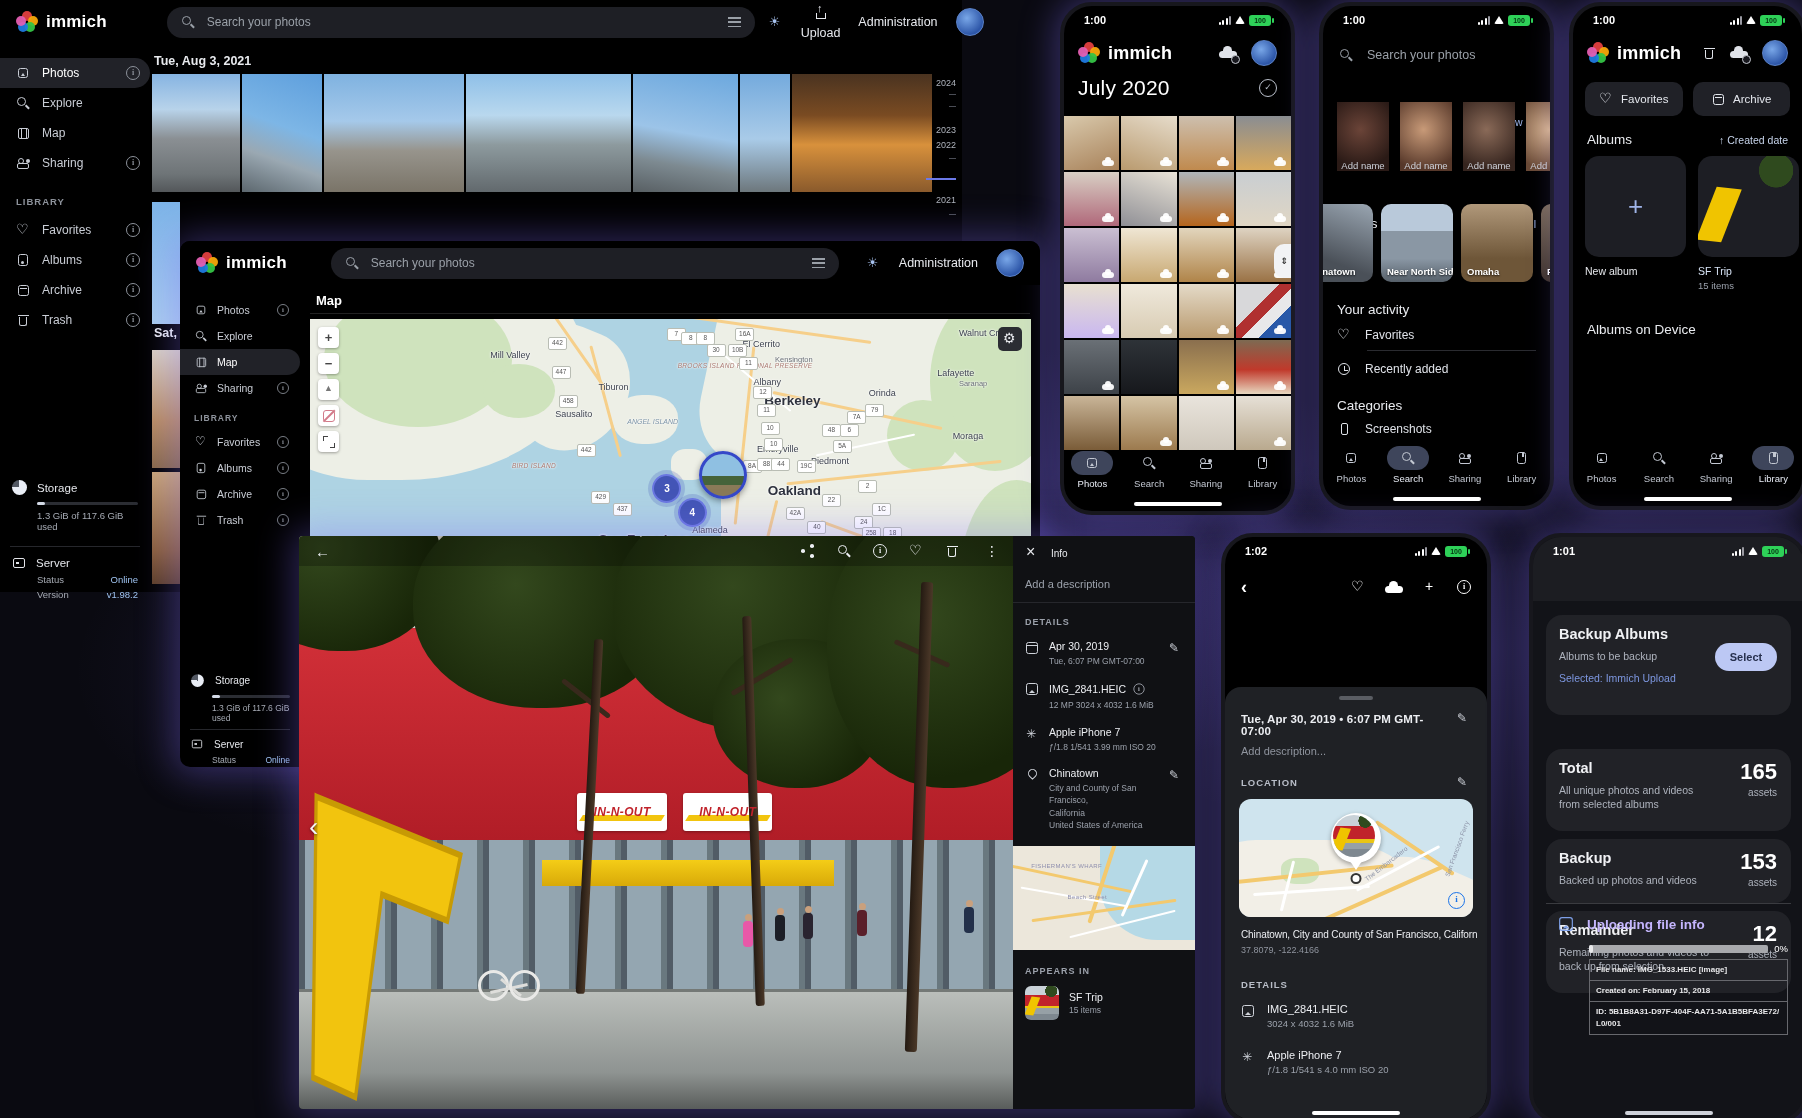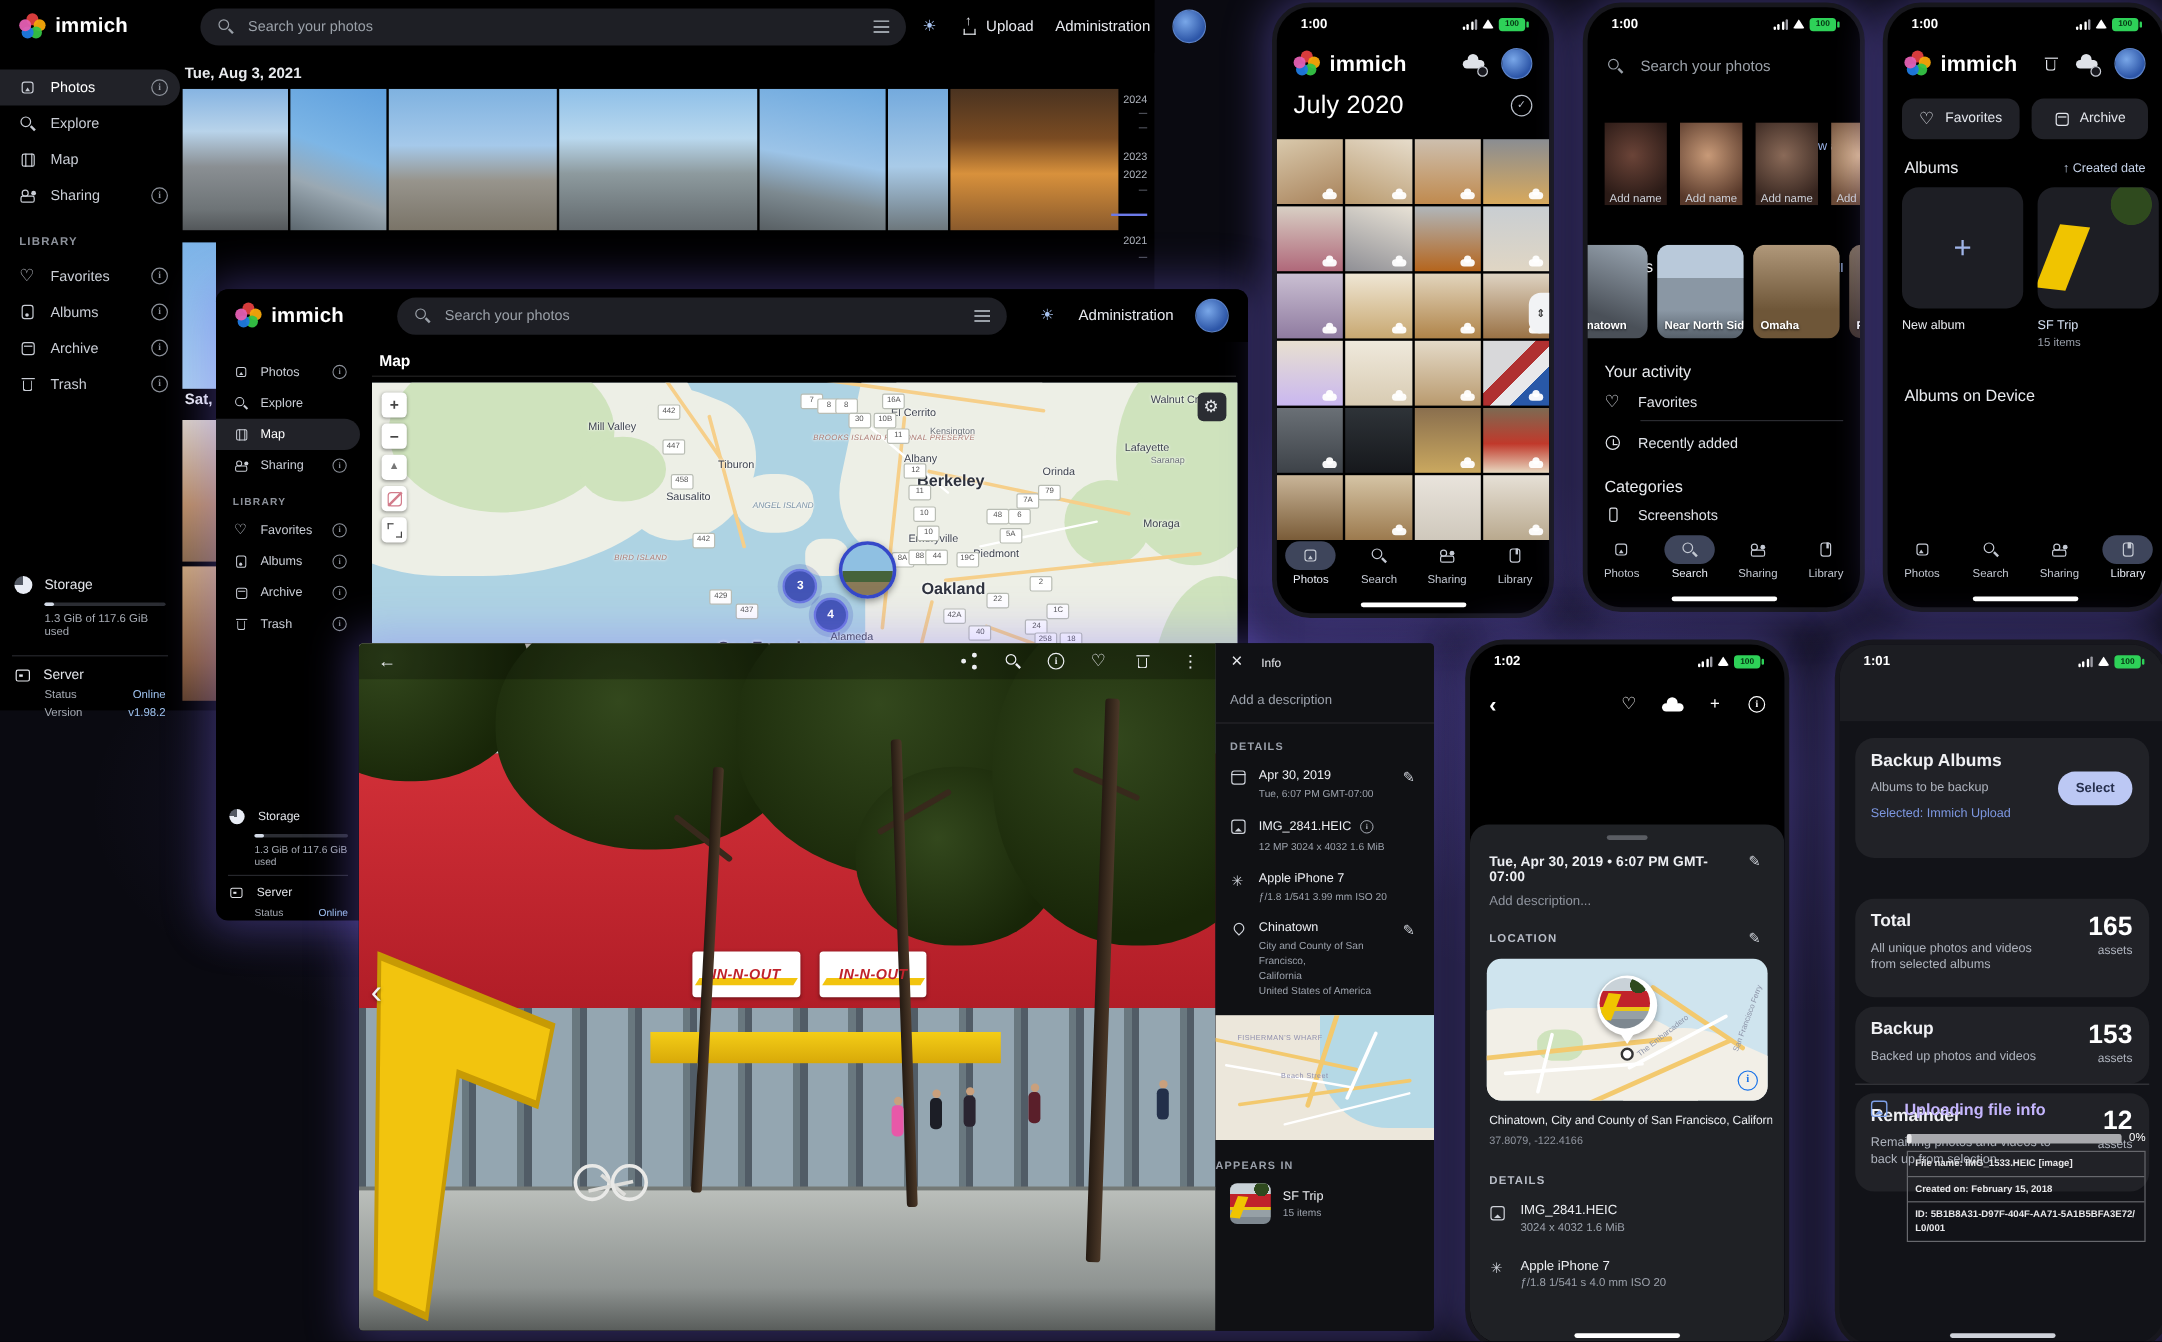--- a/index.html
+++ b/index.html
@@ -76,21 +76,21 @@
   .brand{display:flex;align-items:center;gap:8px;color:#fff;font-size:17px;font-weight:bold;letter-spacing:.2px;}
 
   
   .win{background:#000;box-shadow:0 0 36px 7px rgba(128,108,248,.34);}
   #win1{left:0;top:0;width:962px;height:592px;box-shadow:none;}
   #win2{left:180px;top:241px;width:860px;height:526px;border-radius:10px;overflow:hidden;}
   .dhead{position:absolute;left:0;top:0;right:0;height:44px;display:flex;align-items:center;padding:0 16px;gap:14px;background:#000;z-index:5;}
   .dsearch{height:31px;background:#1e1f25;border-radius:16px;display:flex;align-items:center;gap:12px;padding:0 14px;color:#9aa0a8;font-size:12px;flex:none;}
   .dsearch .grow{flex:1;}
   .dhead-right{margin-left:auto;display:flex;align-items:center;gap:18px;color:#e7e9ee;font-size:12.5px;}
-  .upl{display:flex;align-items:flex-end;gap:7px;cursor:pointer;}
+  .upl{display:flex;align-items:center;gap:7px;cursor:pointer;flex-direction:column;}
   .avatar{width:26px;height:26px;border-radius:50%;background:radial-gradient(circle at 38% 35%,#79a7e8,#2d56a8 70%);border:1px solid #5b82c8;}
   .dside{position:absolute;left:0;top:44px;bottom:0;width:150px;}
   .srow{display:flex;align-items:center;gap:12px;height:30px;padding:0 0 0 16px;color:#c9cdd5;font-size:12px;position:relative;}
   .srow .ic{color:#c9cdd5;}
   .srow.active{background:#212228;border-radius:0 17px 17px 0;color:#fff;}
   .srow .inf{margin-left:auto;margin-right:10px;color:#8d929b;}
   .lib-head{padding:18px 0 8px 16px;color:#8d929b;font-size:9.5px;letter-spacing:1px;font-weight:bold;}
   .sideblock{position:absolute;left:12px;right:12px;color:#c9cdd5;}
   .stitle{display:flex;align-items:center;gap:10px;font-size:11.5px;color:#e3e5ea;}
   .sbar{height:3px;background:#2b2d33;border-radius:2px;margin:7px 0 5px 25px;position:relative;}
@@ -186,21 +186,21 @@
   .itxt{flex:1;min-width:0;}
   .ititle{font-size:10.5px;color:#eceef2;display:flex;align-items:center;gap:6px;}
   .ititle .ic-infoi{transform:scale(.8);color:#aeb3bc;}
   .isub{font-size:8.5px;color:#9ba1ab;margin-top:3px;line-height:1.45;white-space:pre-line;}
   .irow .ic-pencil{margin-left:auto;color:#cfd3da;}
   .iminimap{position:relative;margin:8px 0 0;height:104px;background:#ece7db;overflow:hidden;}
   .iminimap .water{position:absolute;right:-18%;top:-30%;width:70%;height:120%;background:#b5d9e6;border-radius:0 0 0 45%;}
   .iminimap .yrd{position:absolute;background:#f3c96e;height:3px;border-radius:2px;}
   .iminimap .wrd{position:absolute;background:#fff;height:2px;border-radius:2px;}
   .imlabel{position:absolute;font-size:6px;color:#8f8fae;letter-spacing:.4px;white-space:nowrap;}
-  .appears{padding:16px 0 4px;color:#9ba1ab;font-size:9px;font-weight:bold;letter-spacing:1px;}
+  .appears{padding:16px 12px 4px;color:#9ba1ab;font-size:9px;font-weight:bold;letter-spacing:1px;}
   .alrow{display:flex;gap:10px;align-items:center;padding:6px 12px;}
   .innout-thumb{background:linear-gradient(180deg,#c9d2d8 0 26%,#c0232b 26% 58%,#e9c514 58% 66%,#96a0a6 66% 82%,#7e8890 82% 100%);position:relative;overflow:hidden;}
   .innout-thumb::before{content:'';position:absolute;left:8%;top:32%;width:26%;height:52%;background:#f0c400;transform:skewX(-16deg) rotate(6deg);}
   .innout-thumb::after{content:'';position:absolute;right:4%;top:0;width:42%;height:32%;background:radial-gradient(circle at 55% 45%,#2f4a1e 0 58%,transparent 60%);}
   .althumb{width:34px;height:34px;border-radius:6px;flex:none;}
   .altitle{font-size:10.5px;color:#eceef2;}
   .alsub{font-size:8.5px;color:#9ba1ab;margin-top:2px;}
 
   
   .phone{background:#000;border:4px solid #17171d;border-radius:32px;overflow:hidden;box-shadow:0 0 34px 6px rgba(128,108,248,.36);}

